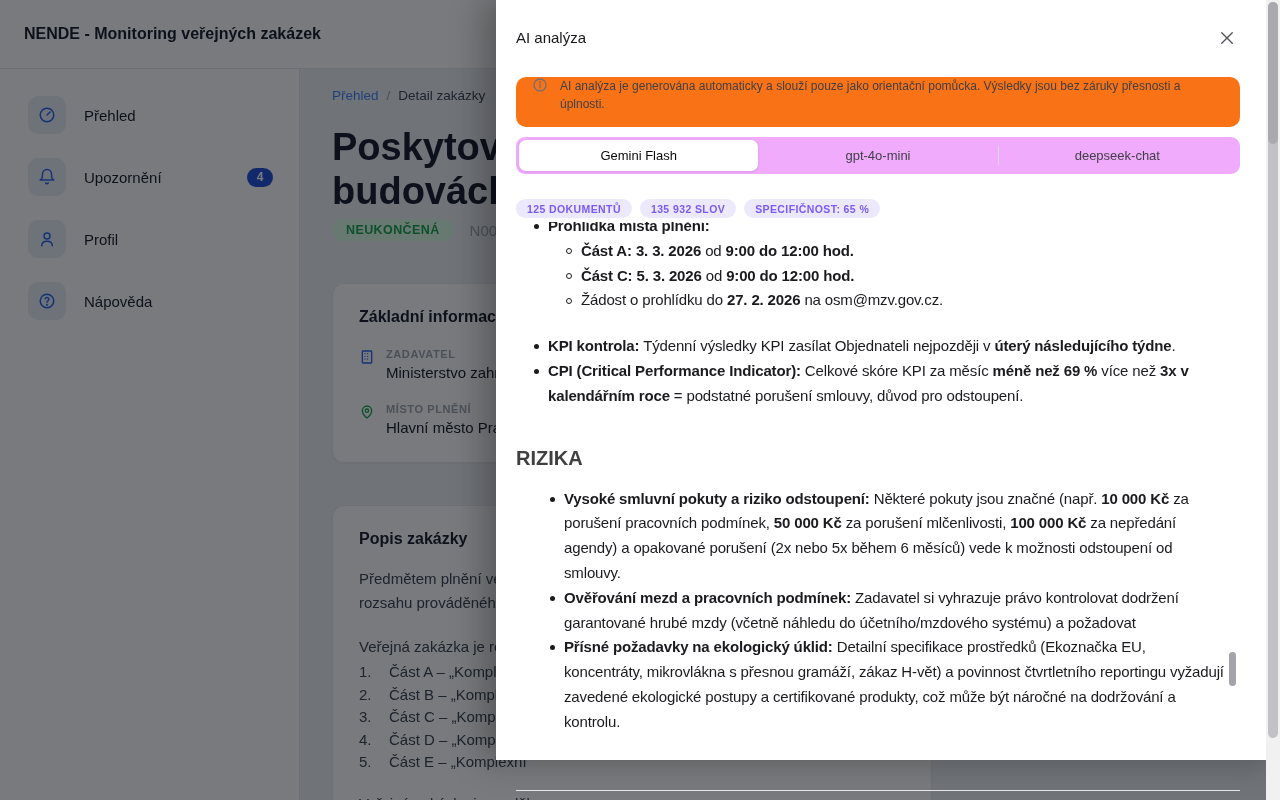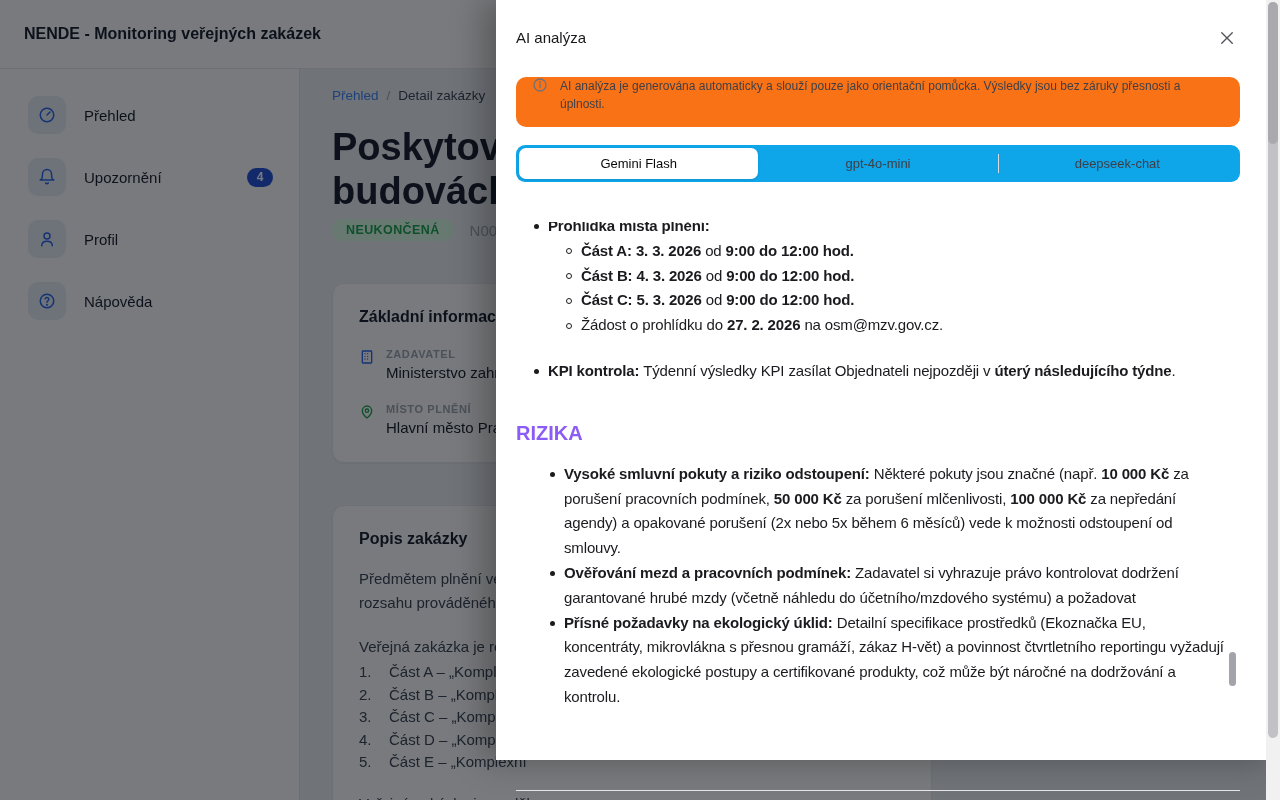--- a/index.html
+++ b/index.html
@@ -41,37 +41,37 @@
 
   
   .drawer { position:absolute; left:496px; top:0; width:784px; height:760px; background:#fff; z-index:20; box-shadow:-12px 0 32px rgba(0,0,0,.28); }
   .drawer-title { position:absolute; left:20px; top:29px; font-size:15px; font-weight:500; color:#18181b; }
   .close-btn { position:absolute; right:44px; top:29px; width:18px; height:18px; color:#52525b; cursor:pointer; }
 
   .notice { position:absolute; left:20px; top:77px; width:724px; height:50px; background:#f97316; border-radius:10px; display:flex; align-items:flex-start; padding:0 16px; }
   .notice .ic { width:16px; height:16px; color:#71717a; flex:0 0 auto; }
   .notice-text { margin-left:12px; font-size:12px; line-height:18px; color:#3f3f46; max-width:666px; }
 
-  .tabs { position:absolute; left:20px; top:145px; width:724px; height:37px; background:#0ea5e9; border-radius:9px; padding:3px; display:flex; }
+  .tabs { position:absolute; left:20px; top:137px; width:724px; height:37px; background:#f0abfc; border-radius:9px; padding:3px; display:flex; }
   .tab { flex:1; display:flex; align-items:center; justify-content:center; font-size:13px; color:#3f3f46; cursor:pointer; position:relative; }
   .tab.active { background:#fff; border-radius:7px; box-shadow:0 1px 3px rgba(0,0,0,.10); color:#09090b; font-weight:500; }
   .tab.divided::before { content:""; position:absolute; left:0; top:6px; bottom:6px; width:1px; background:#d9d9de; }
 
   .chips { position:absolute; left:20px; top:199px; display:flex; gap:8px; }
   .chip { background:#ece9fd; color:#7a5af8; font-size:10.5px; font-weight:700; letter-spacing:.4px; height:19px; display:flex; align-items:center; padding:0 11px; border-radius:10px; white-space:nowrap; }
 
   .ai-content { position:absolute; left:20px; top:222px; width:724px; height:568px; overflow:hidden; font-size:15px; line-height:24.8px; color:#1b1b1f; letter-spacing:-0.15px; }
   .ai-content b { font-weight:700; }
   ul.l1 { list-style:none; margin:-8px 0 0 0; padding-left:32px; }
   ul.l1 > li { position:relative; }
   ul.l1 > li::before { content:""; position:absolute; left:-14px; top:10px; width:5px; height:5px; border-radius:50%; background:#1b1b1f; }
   ul.l2 { list-style:none; margin:0 0 21px 0; padding-left:33px; }
   ul.l2 > li { position:relative; }
   ul.l2 > li::before { content:""; position:absolute; left:-15px; top:9.5px; width:4px; height:4px; border-radius:50%; border:1.4px solid #1b1b1f; background:transparent; }
-  .risk-head { font-size:20px; line-height:26px; font-weight:700; color:#8b5cf6; margin:36px 0 12px 0; letter-spacing:0; }
+  .risk-head { font-size:20px; line-height:26px; font-weight:700; color:#404040; margin:36px 0 12px 0; letter-spacing:0; }
   ul.risks { margin:16px; }
   .content-divider { position:absolute; left:20px; right:40px; top:790px; height:1px; background:#e5e5e8; }
   .inner-thumb { position:absolute; right:44px; top:652px; width:7px; height:34px; border-radius:4px; background:#a3a3aa; z-index:21; cursor:grab; }
 
   
   .page-scrollbar { position:absolute; right:0; top:0; width:14px; height:800px; background:#f1f1f2; z-index:30; }
   .page-thumb { position:absolute; left:2px; width:10px; top:2px; height:736px; border-radius:5px; background:#c2c2c6; cursor:grab; }
   .page-thumb-top { position:absolute; left:2px; width:10px; top:2px; height:142px; border-radius:5px; background:#aaaaae; cursor:grab; }
 
   svg { display:block; }
@@ -218,33 +218,38 @@
     </span>
     <span class="notice-text">AI analýza je generována automaticky a slouží pouze jako orientační pomůcka. Výsledky jsou bez záruky přesnosti a úplnosti.</span>
   </div>
 
   <div class="tabs">
     <div class="tab active">Gemini Flash</div>
     <div class="tab">gpt-4o-mini</div>
     <div class="tab divided">deepseek-chat</div>
   </div>
 
+  <div class="chips">
+    <span class="chip">125 DOKUMENTŮ</span>
+    <span class="chip">135 932 SLOV</span>
+    <span class="chip">SPECIFIČNOST: 65 %</span>
+  </div>
 
   <div class="ai-content">
     <ul class="l1">
       <li>
         <span><b>Prohlídka místa plnění:</b></span>
         <ul class="l2">
           <li><span><b>Část A: 3. 3. 2026</b><span> od </span><b>9:00 do 12:00 hod.</b></span></li>
-          <li><span><b>Část B: 4. 3. 2026</b><span> od </span><b>9:00 do 12:00 hod.</b></span></li>
           <li><span><b>Část C: 5. 3. 2026</b><span> od </span><b>9:00 do 12:00 hod.</b></span></li>
           <li><span><span>Žádost o prohlídku do </span><b>27. 2. 2026</b><span> na osm@mzv.gov.cz.</span></span></li>
         </ul>
       </li>
       <li><span><b>KPI kontrola:</b><span> Týdenní výsledky KPI zasílat Objednateli nejpozději v </span><b>úterý následujícího týdne</b><span>.</span></span></li>
+      <li><span><b>CPI (Critical Performance Indicator):</b><span> Celkové skóre KPI za měsíc </span><b>méně než 69 %</b><span> více než </span><b>3x v kalendářním roce</b><span> = podstatné porušení smlouvy, důvod pro odstoupení.</span></span></li>
     </ul>
     <h2 class="risk-head">RIZIKA</h2>
     <ul class="l1 risks">
       <li><span><b>Vysoké smluvní pokuty a riziko odstoupení:</b><span> Některé pokuty jsou značné (např. </span><b>10&nbsp;000&nbsp;Kč</b><span> za porušení pracovních podmínek, </span><b>50&nbsp;000&nbsp;Kč</b><span> za porušení mlčenlivosti, </span><b>100&nbsp;000&nbsp;Kč</b><span> za nepředání agendy) a opakované porušení (2x nebo 5x během 6 měsíců) vede k možnosti odstoupení od smlouvy.</span></span></li>
       <li><span><b>Ověřování mezd a pracovních podmínek:</b><span> Zadavatel si vyhrazuje právo kontrolovat dodržení garantované hrubé mzdy (včetně náhledu do účetního/mzdového systému) a požadovat</span></span></li>
       <li><span><b>Přísné požadavky na ekologický úklid:</b><span> Detailní specifikace prostředků (Ekoznačka EU, koncentráty, mikrovlákna s přesnou gramáží, zákaz H-vět) a povinnost čtvrtletního reportingu vyžadují zavedené ekologické postupy a certifikované produkty, což může být náročné na dodržování a kontrolu.</span></span></li>
     </ul>
   </div>
 
   <div class="content-divider"></div>

